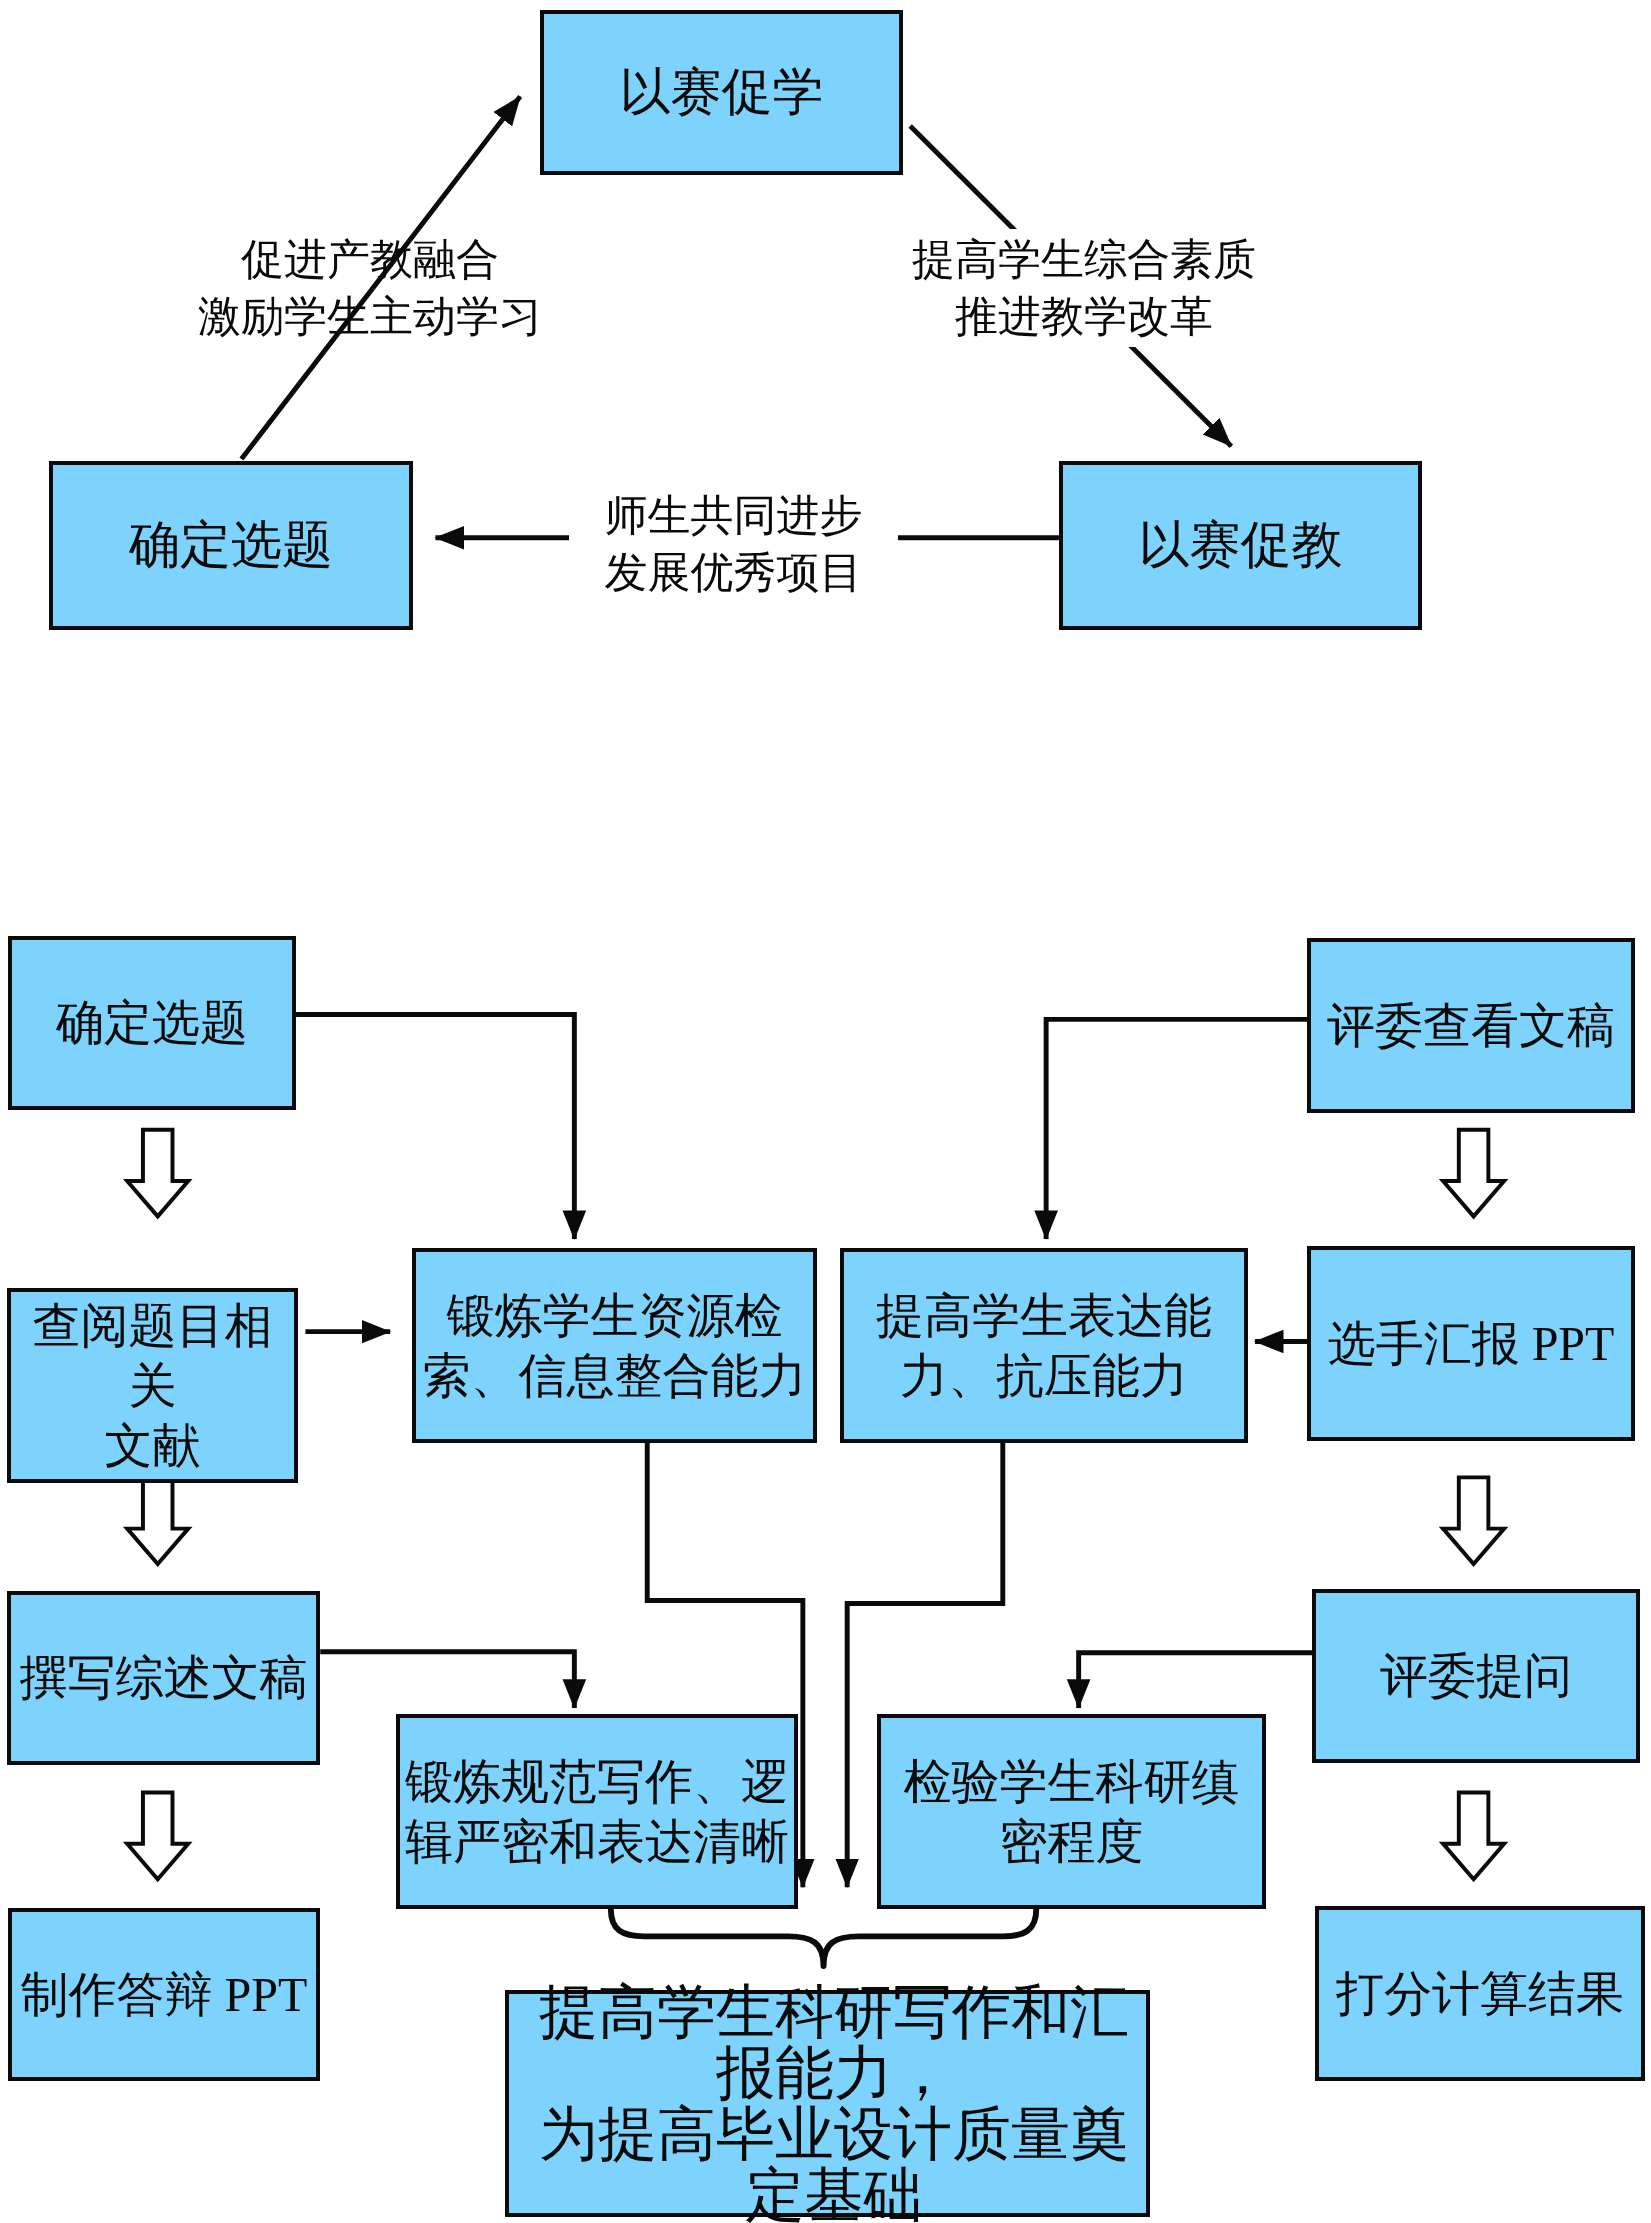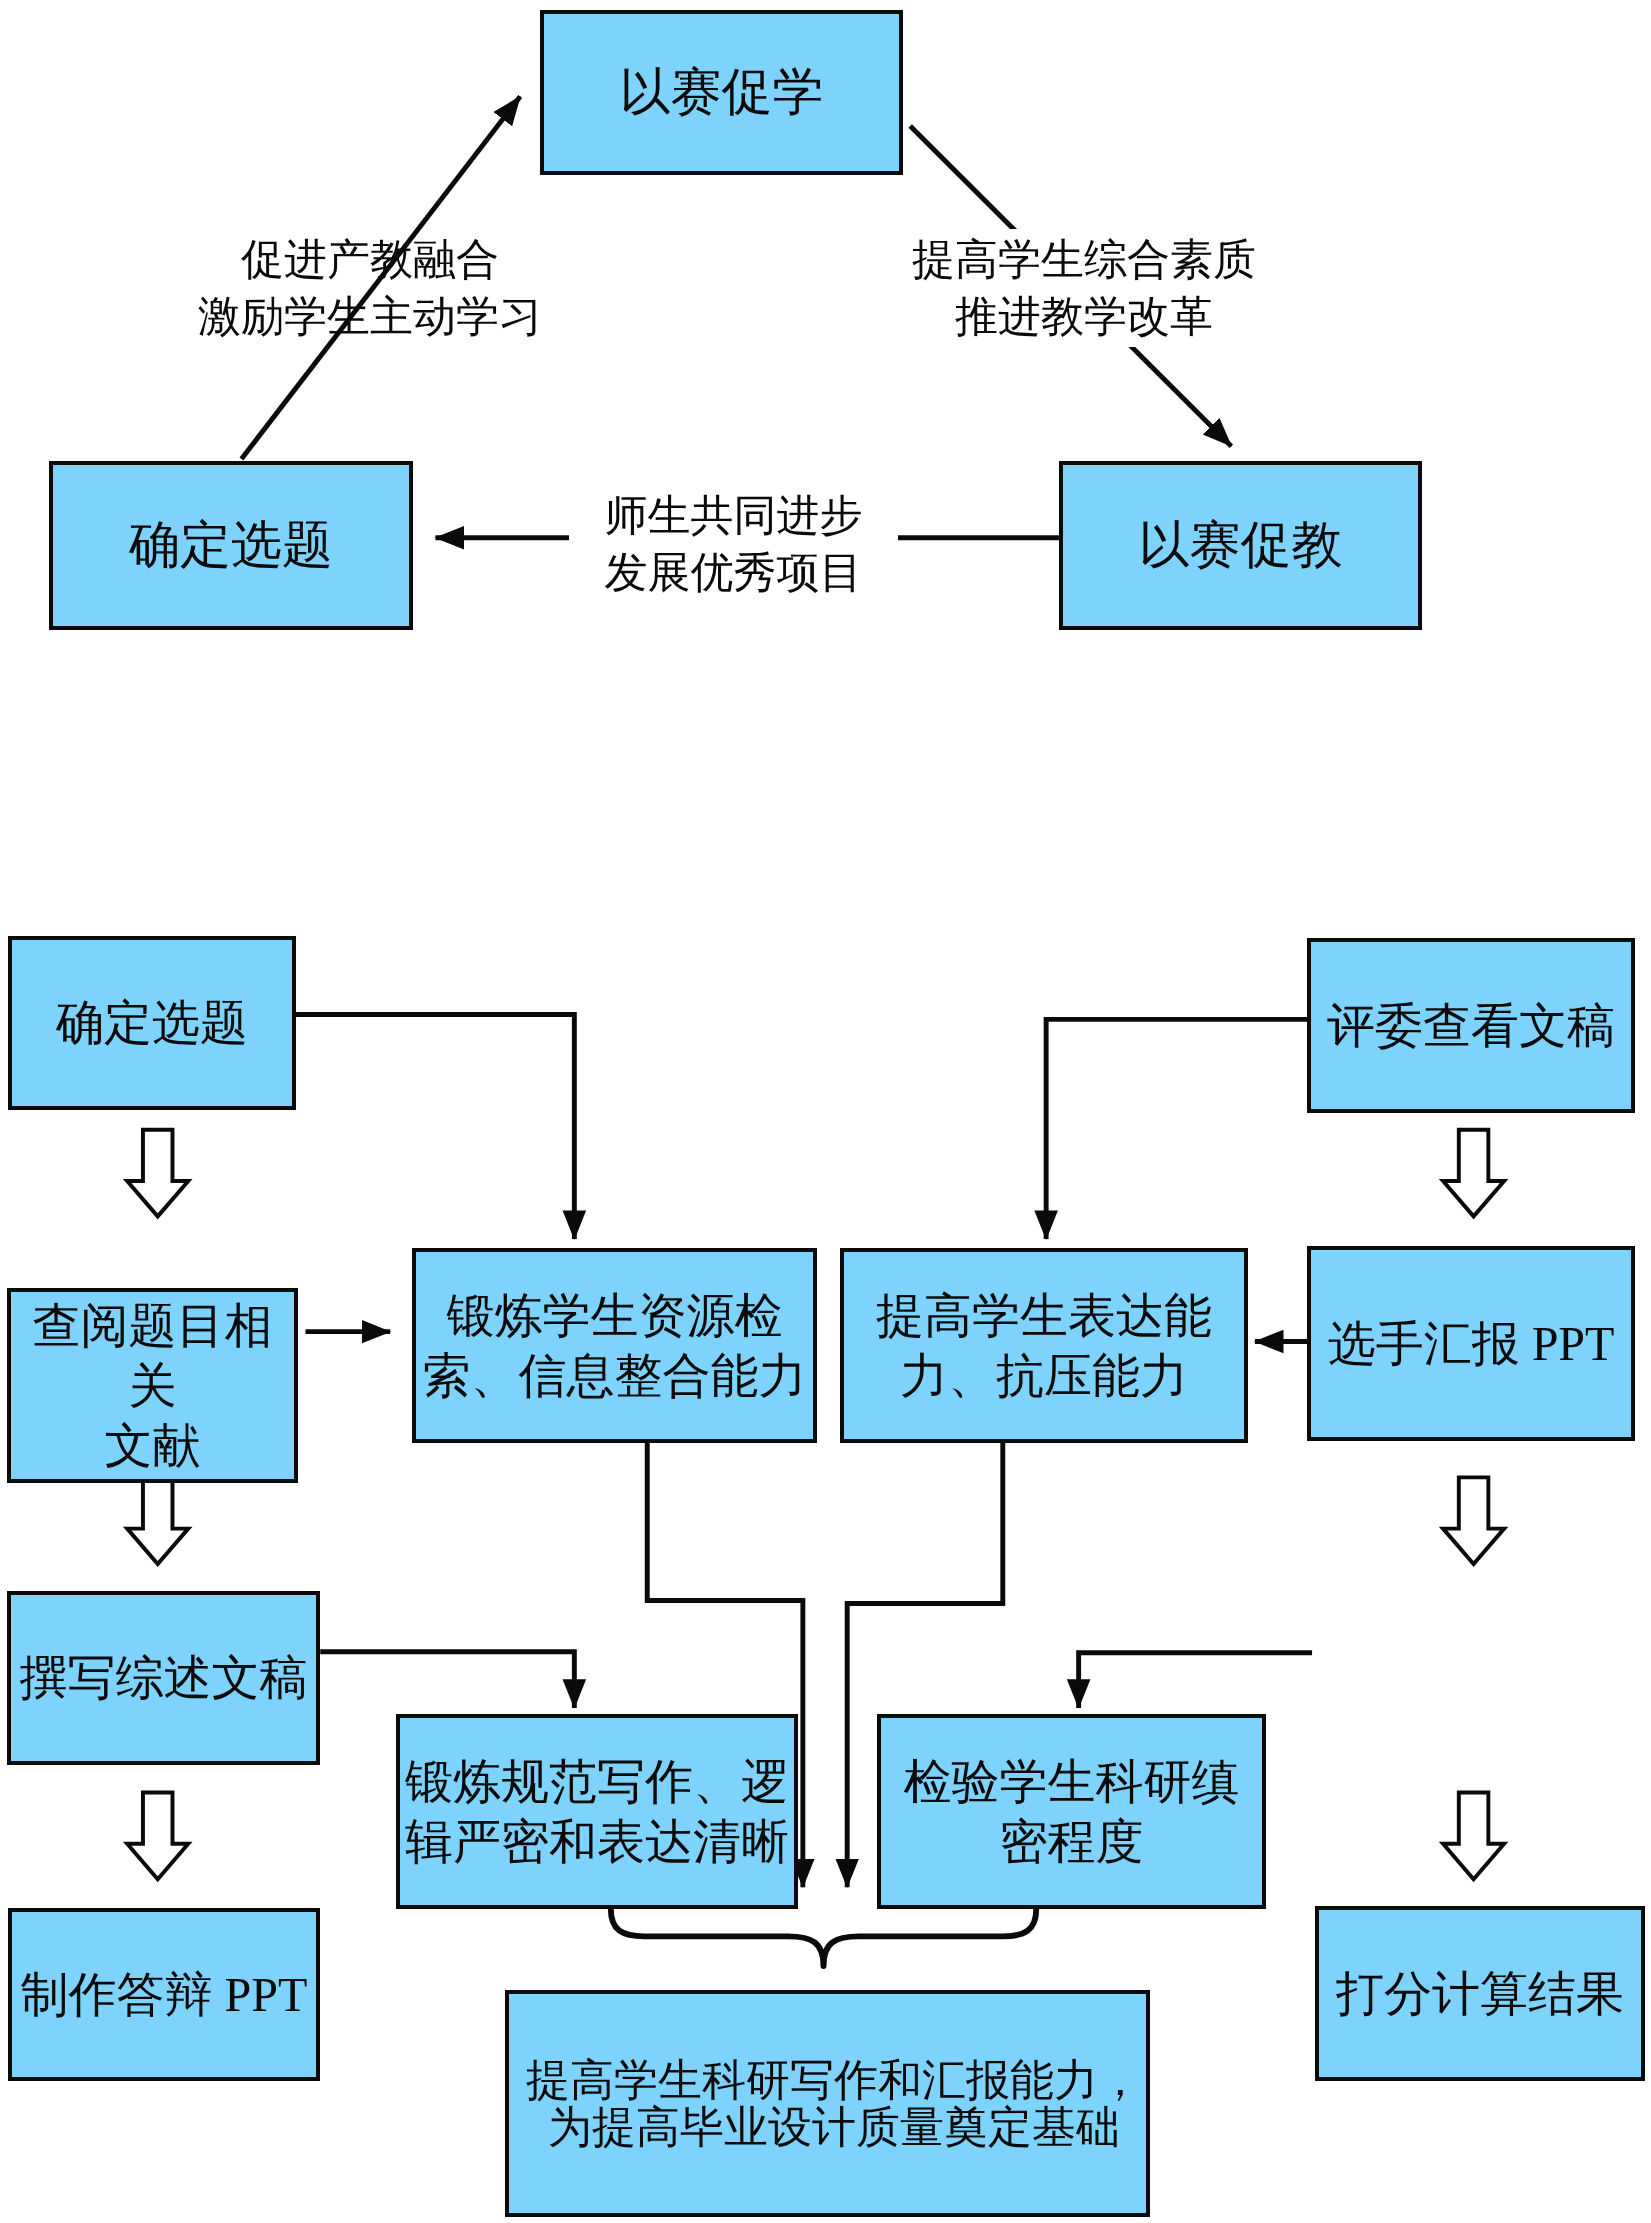--- a/index.html
+++ b/index.html
@@ -8,21 +8,21 @@
     font-family:"Liberation Serif","DejaVu Serif",serif; color:#0a0a0a; overflow:hidden;
   }
   .layer { position:absolute; left:0; top:0; }
   .node {
     position:absolute; box-sizing:border-box; border:4.9px solid #0a0a0a; background:#7dd3fc;
     display:flex; align-items:center; justify-content:center; text-align:center;
   }
   .txt { white-space:pre-line; display:block; }
   .fc   { font-size:48px; line-height:60px; }
   .big  { font-size:51px; line-height:59px; }
-  .goal { font-size:44px; line-height:47px;padding-left:13px; }
+  .goal { font-size:59px; line-height:61px;padding-left:13px; }
   .lbl {
     position:absolute; display:flex; align-items:center; justify-content:center;
     text-align:center; font-size:43px; line-height:57px; background:transparent;font-family:Liberation Serif, serif;
   }
   .lbl.mask { background:#ffffff; }
   svg line, svg polyline { stroke:#0a0a0a; stroke-width:5; fill:none; }
   svg .blockarrow { fill:#ffffff; stroke:#0a0a0a; stroke-width:4; stroke-linejoin:miter; }
   svg .brace { fill:none; stroke:#0a0a0a; stroke-width:6; stroke-linecap:round; stroke-linejoin:round; }
 </style>
 </head>
@@ -114,20 +114,23 @@
     <span class="txt">检验学生科研缜
 密程度</span>
   </div>
 
   <div class="node fc" style="left:1307px; top:938px; width:328px; height:175px;">
     <span class="txt">评委查看文稿</span>
   </div>
   <div class="node fc" style="left:1307px; top:1246px; width:328px; height:195px;">
     <span class="txt">选手汇报 PPT</span>
   </div>
+  <div class="node fc" style="left:1312px; top:1589px; width:328px; height:174px;">
+    <span class="txt">评委提问</span>
+  </div>
   <div class="node fc" style="left:1315px; top:1906px; width:330px; height:175px;">
     <span class="txt">打分计算结果</span>
   </div>
 
   <div class="node goal" style="left:505px; top:1990px; width:645px; height:227px;">
     <span class="txt">提高学生科研写作和汇报能力，
 为提高毕业设计质量奠定基础</span>
   </div>
 
 </div>

